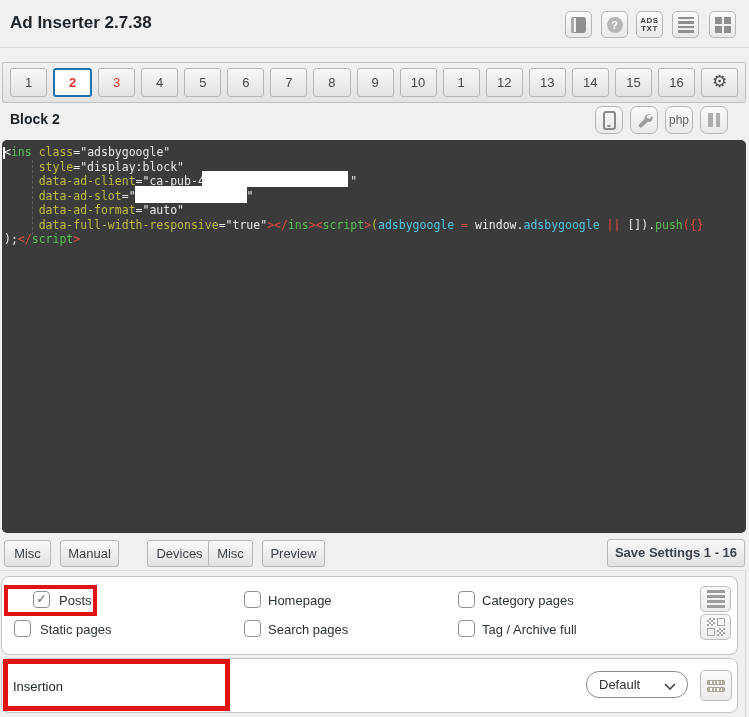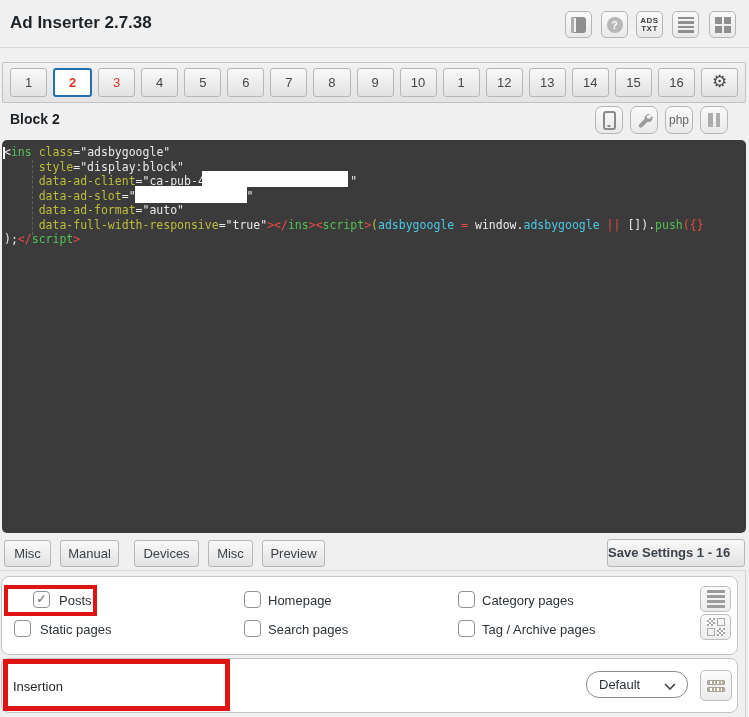--- a/index.html
+++ b/index.html
@@ -51,22 +51,22 @@
   .tk-w{color:#e9e9e9}.tk-g{color:#55c155}.tk-y{color:#bdbd3d}.tk-c{color:#4cc7e2}.tk-r{color:#e84a41}
   .indent-guide { position:absolute; left:30px; top:20px; height:75px; border-left:1px dashed #606060; }
   .cursor { position:absolute; left:1px; top:7px; width:1.5px; height:12px; background:#fff; }
   .redact { position:absolute; background:#fff; }
   .redactA { left:200px; top:31px; width:146px; height:16px; }
   .redactB { left:133px; top:46px; width:112px; height:17px; }
 
   
   .tbtn { position:absolute; top:540px; height:27px; line-height:25px; text-align:center; font-size:13px; color:#3c434a;
           background:linear-gradient(#f9f9f9,#e2e2e2); border:1px solid #b6b6b6; border-radius:3px; cursor:pointer; }
-  .tbtn0{left:4px;width:47px}.tbtn1{left:60px;width:59px}.tbtn2{left:134px;width:65px}.tbtn3{left:208px;width:45px}.tbtn4{left:262px;width:63px}
-  .save-btn { position:absolute; left:607px; top:539px; width:138px; height:28px; line-height:26px; 
+  .tbtn0{left:4px;width:47px}.tbtn1{left:60px;width:59px}.tbtn2{left:147px;width:65px}.tbtn3{left:208px;width:45px}.tbtn4{left:262px;width:63px}
+  .save-btn { position:absolute; left:607px; top:539px; width:138px; height:28px; line-height:26px; text-align:center;
               font-size:13px; font-weight:700; color:#3c434a; background:linear-gradient(#f9f9f9,#e2e2e2);
               border:1px solid #b6b6b6; border-radius:3px; cursor:pointer; }
   .hline { position:absolute; left:0; top:570px; width:746px; border-top:1px solid #dcdcdc; }
   .vline { position:absolute; left:745px; top:570px; height:147px; border-left:1px solid #cfcfcf; }
 
   
   .panel { position:absolute; left:1px; background:#fff; border:1px solid #c3c4c7; border-radius:8px; }
   .pages-panel { top:576px; width:737px; height:79px; }
   .ins-panel { top:658px; width:737px; height:55px; }
   .cb { position:absolute; width:17px; height:17px; background:#fff; border:1.5px solid #8d9095; border-radius:4px;
@@ -214,21 +214,21 @@
   <div class="cbl l0">Posts</div>
   <div class="cb cb1"></div>
   <div class="cbl l1">Homepage</div>
   <div class="cb cb2"></div>
   <div class="cbl l2">Category pages</div>
   <div class="cb cb3"></div>
   <div class="cbl l3">Static pages</div>
   <div class="cb cb4"></div>
   <div class="cbl l4">Search pages</div>
   <div class="cb cb5"></div>
-  <div class="cbl l5">Tag / Archive pages</div>
+  <div class="cbl l5">Tag / Archive full</div>
   <div class="pbtn pb1">
     <span class="bars2">
         <i></i>
         <i></i>
         <i></i>
         <i></i>
       </span>
   </div>
   <div class="pbtn pb2">
     <span class="mgrid">

